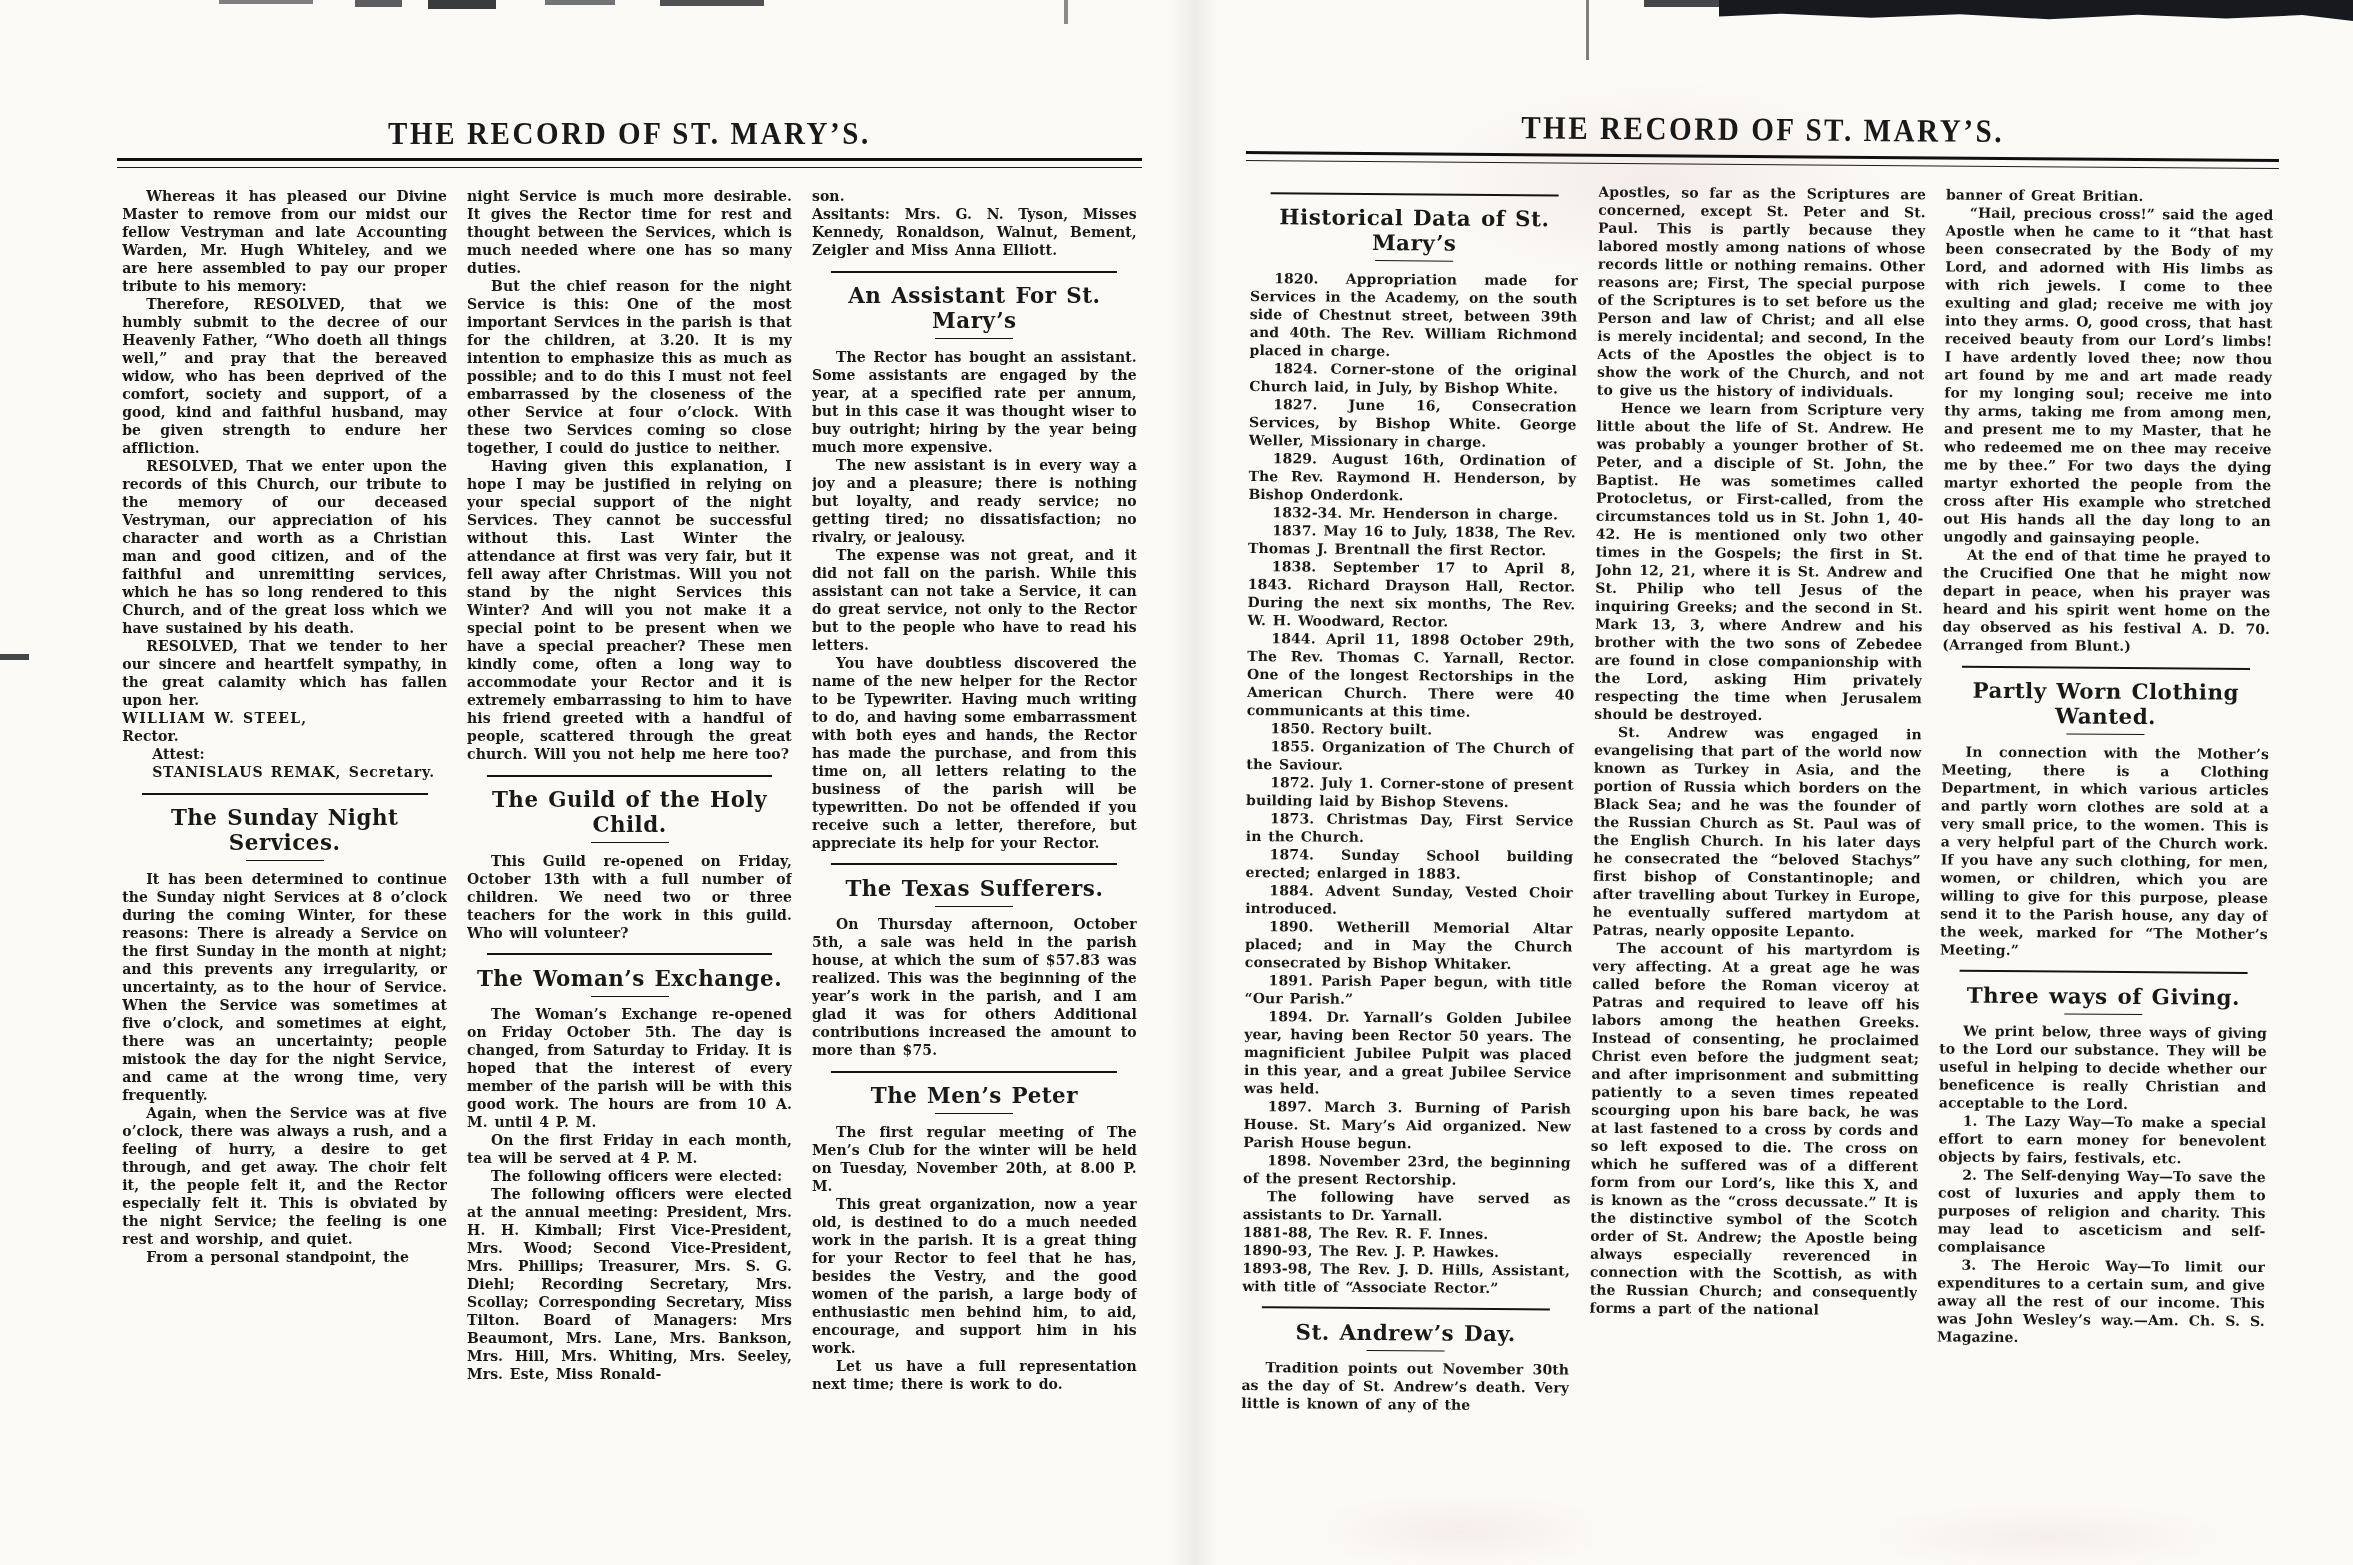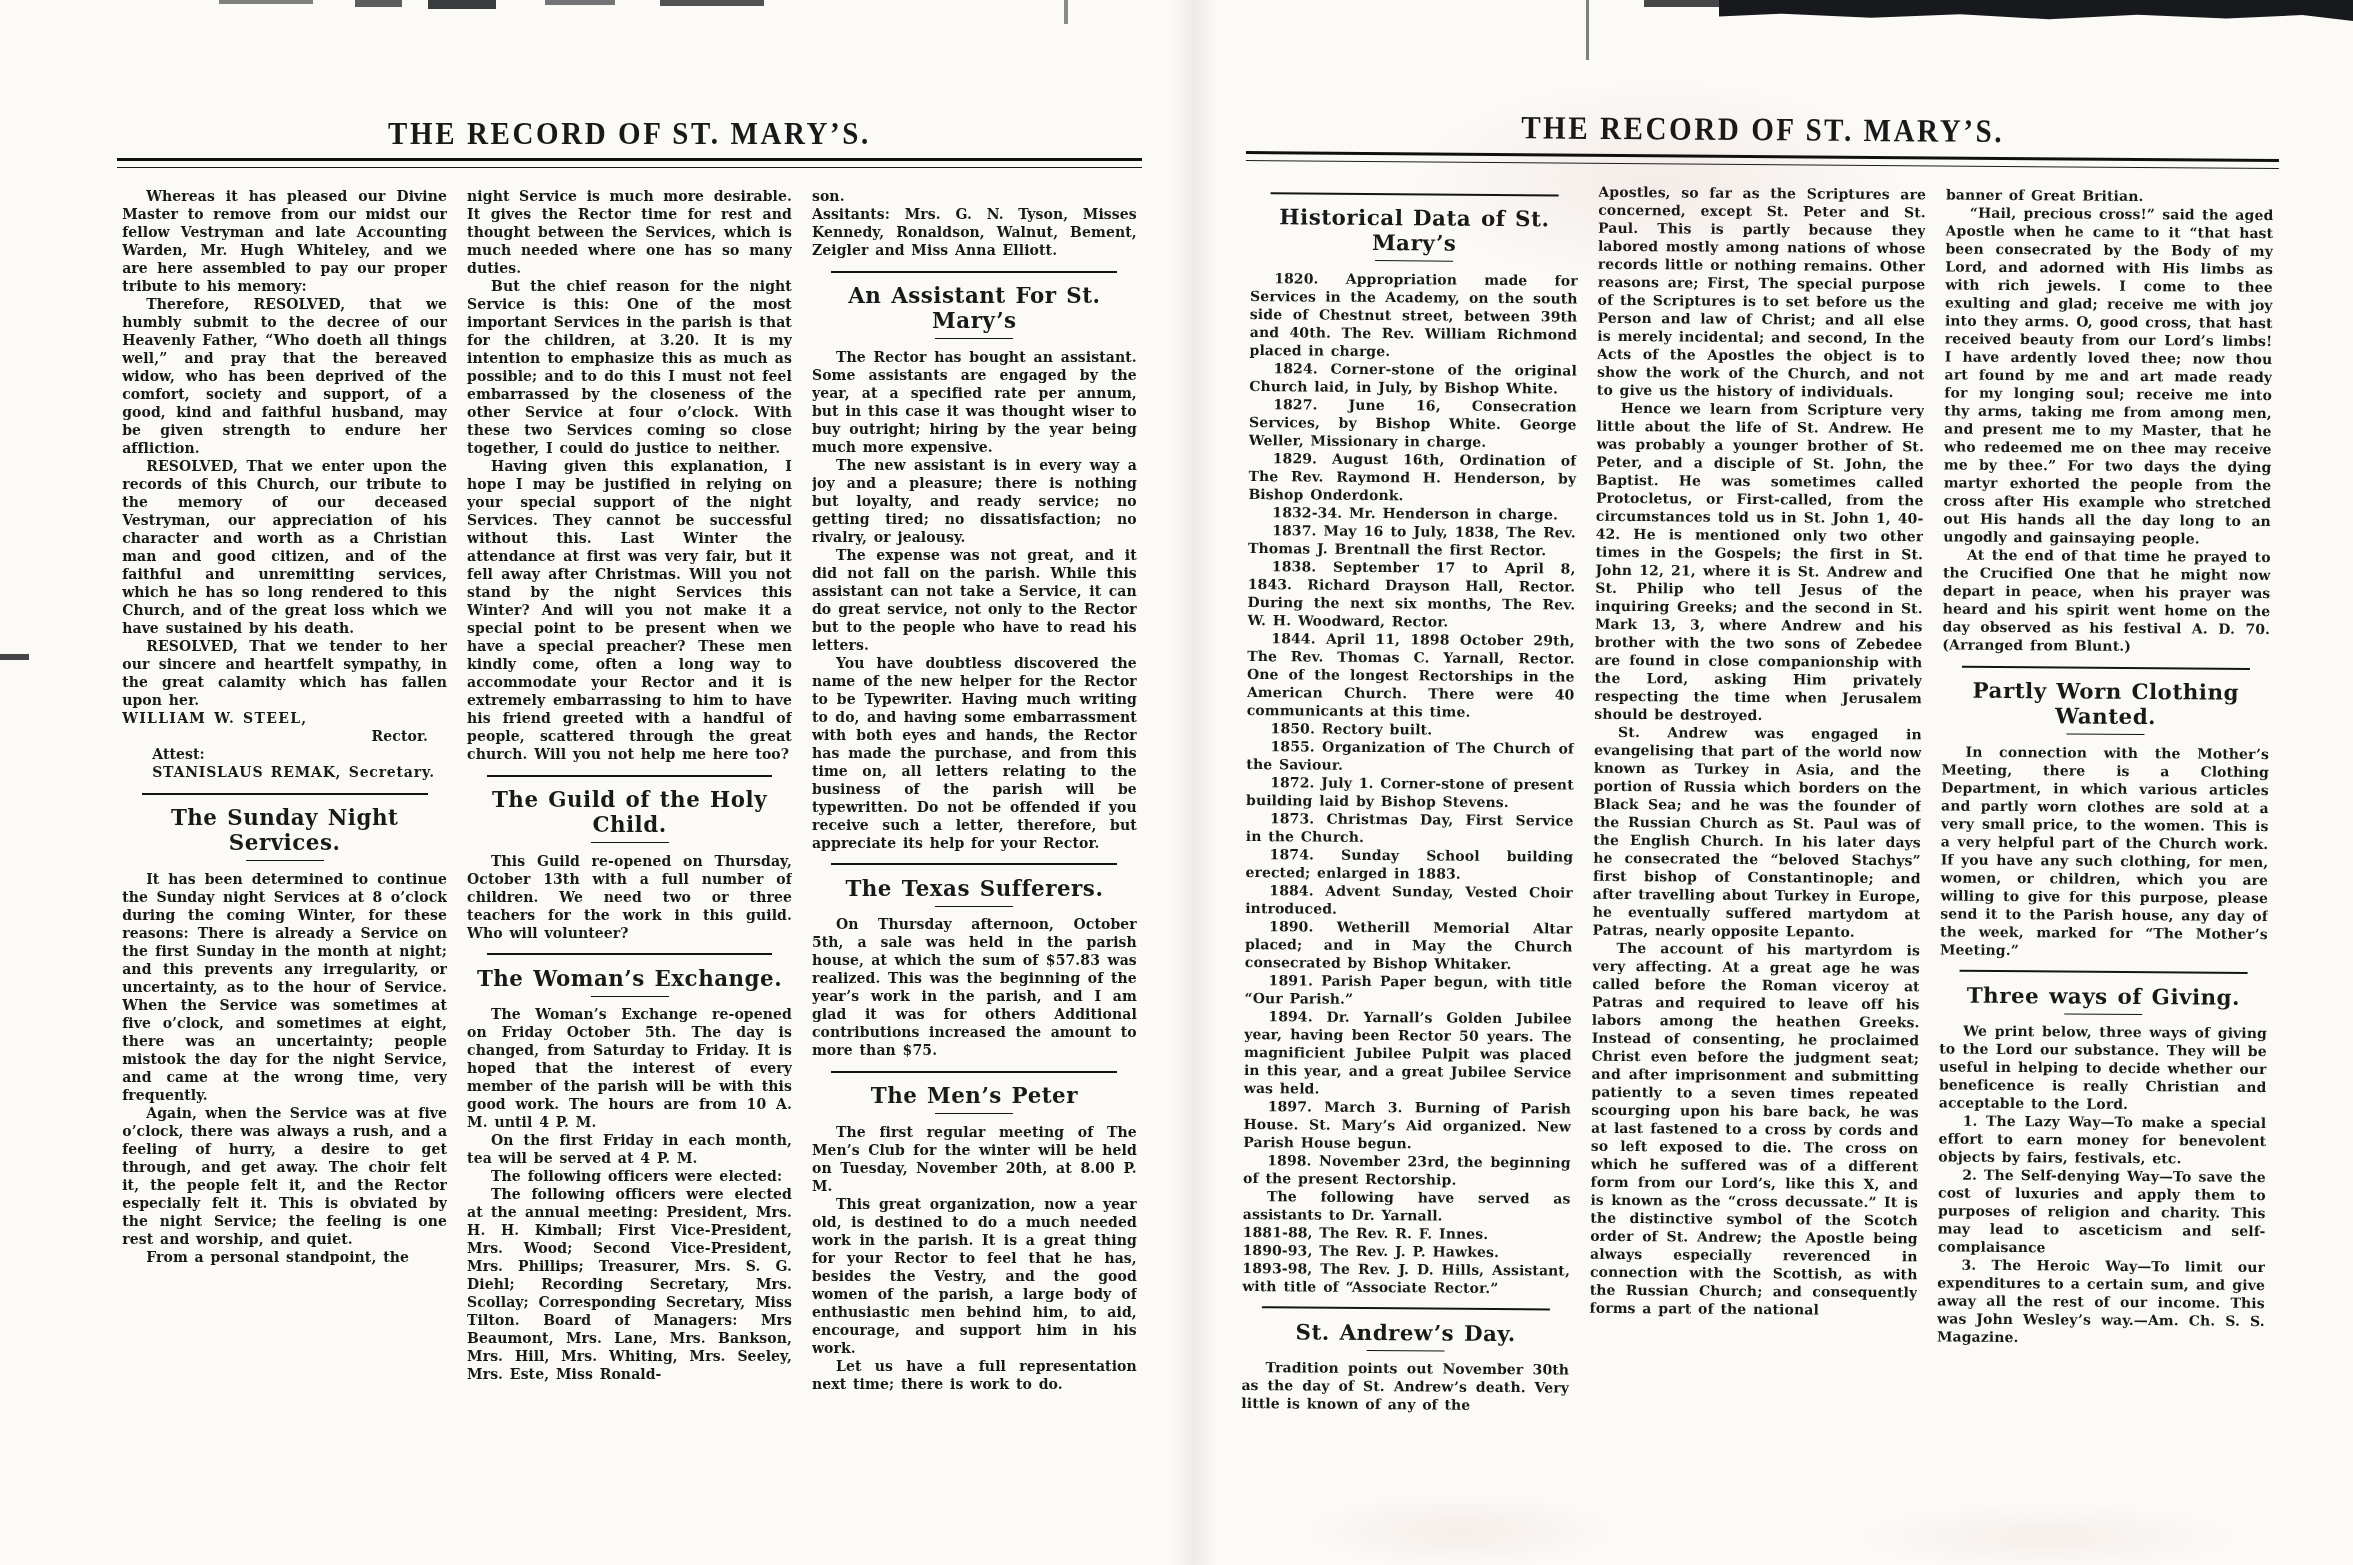--- a/index.html
+++ b/index.html
@@ -43,21 +43,21 @@
   .cont{text-indent:0;}
   .flush{text-indent:0;}
   .headline{
     font-size:21.4px;font-weight:700;text-align:center;
     margin:11.5px 0 8.3px 0;letter-spacing:0.5px;line-height:1.15;
     font-style:normal;
   }
   .headline::before{content:"";display:block;width:88%;margin:0 auto 11.5px auto;border-top:2.1px solid #141414;}
   .headline::after{content:"";display:block;width:78px;margin:4.7px auto 0 auto;border-top:1.6px solid #141414;}
   .sig-name{text-align:left;padding-right:33px;text-indent:0;letter-spacing:1.3px;}
-  .sig-role{text-align:right;padding-right:19px;text-indent:0;}
+  .sig-role{padding-right:19px;text-indent:0;}
   .attest{text-indent:0;margin-left:30px;}
   .attest-name{text-indent:30px;letter-spacing:0.8px;}
 </style>
 </head>
 <body>
 
 <div class="scan-canvas">
 
   <div class="artifact" style="left:219px;top:0;width:94px;height:4.2px;opacity:.55;"></div>
   <div class="artifact" style="left:355px;top:0;width:47px;height:6.8px;opacity:.7;"></div>
@@ -92,21 +92,21 @@
           <div class="para headline">The Sunday Night Services.</div>
           <div class="para">It has been determined to continue the Sunday night Services at 8 o’clock during the coming Winter, for these reasons: There is already a Service on the first Sunday in the month at night; and this prevents any irregularity, or uncertainty, as to the hour of Service. When the Service was sometimes at five o’clock, and sometimes at eight, there was an uncertainty; people mistook the day for the night Service, and came at the wrong time, very frequently.</div>
           <div class="para">Again, when the Service was at five o’clock, there was always a rush, and a feeling of hurry, a desire to get through, and get away. The choir felt it, the people felt it, and the Rector especially felt it. This is obviated by the night Service; the feeling is one rest and worship, and quiet.</div>
           <div class="para">From a personal standpoint, the</div>
         </div>
       <div class="column">
           <div class="para cont">night Service is much more desirable. It gives the Rector time for rest and thought between the Services, which is much needed where one has so many duties.</div>
           <div class="para">But the chief reason for the night Service is this: One of the most important Services in the parish is that for the children, at 3.20. It is my intention to emphasize this as much as possible; and to do this I must not feel embarrassed by the closeness of the other Service at four o’clock. With these two Services coming so close together, I could do justice to neither.</div>
           <div class="para">Having given this explanation, I hope I may be justified in relying on your special support of the night Services. They cannot be successful without this. Last Winter the attendance at first was very fair, but it fell away after Christmas. Will you not stand by the night Services this Winter? And will you not make it a special point to be present when we have a special preacher? These men kindly come, often a long way to accommodate your Rector and it is extremely embarrassing to him to have his friend greeted with a handful of people, scattered through the great church. Will you not help me here too?</div>
           <div class="para headline">The Guild of the Holy Child.</div>
-          <div class="para">This Guild re-opened on Thursday, October 13th with a full number of children. We need two or three teachers for the work in this guild. Who will volunteer?</div>
+          <div class="para">This Guild re-opened on Friday, October 13th with a full number of children. We need two or three teachers for the work in this guild. Who will volunteer?</div>
           <div class="para headline">The Woman’s Exchange.</div>
           <div class="para">The Woman’s Exchange re-opened on Friday October 5th. The day is changed, from Saturday to Friday. It is hoped that the interest of every member of the parish will be with this good work. The hours are from 10 A. M. until 4 P. M.</div>
           <div class="para">On the first Friday in each month, tea will be served at 4 P. M.</div>
           <div class="para">The following officers were elected:</div>
           <div class="para">The following officers were elected at the annual meeting: President, Mrs. H. H. Kimball; First Vice-President, Mrs. Wood; Second Vice-President, Mrs. Phillips; Treasurer, Mrs. S. G. Diehl; Recording Secretary, Mrs. Scollay; Corresponding Secretary, Miss Tilton. Board of Managers: Mrs Beaumont, Mrs. Lane, Mrs. Bankson, Mrs. Hill, Mrs. Whiting, Mrs. Seeley, Mrs. Este, Miss Ronald-</div>
         </div>
       <div class="column">
           <div class="para cont">son.</div>
           <div class="para flush">Assitants: Mrs. G. N. Tyson, Misses Kennedy, Ronaldson, Walnut, Bement, Zeigler and Miss Anna Elliott.</div>
           <div class="para headline">An Assistant For St. Mary’s</div>

